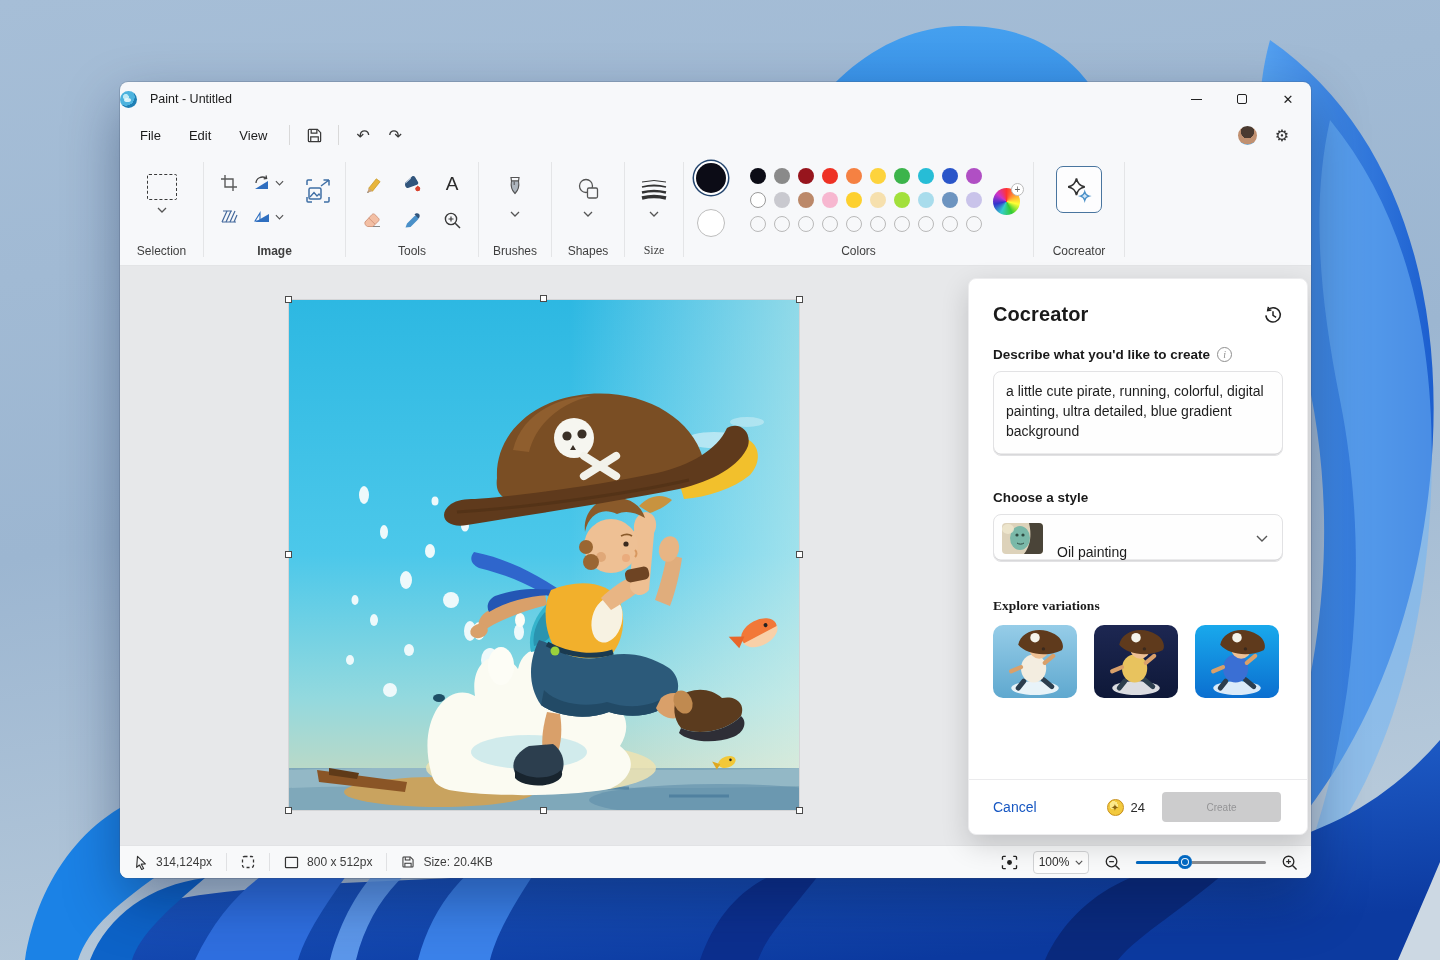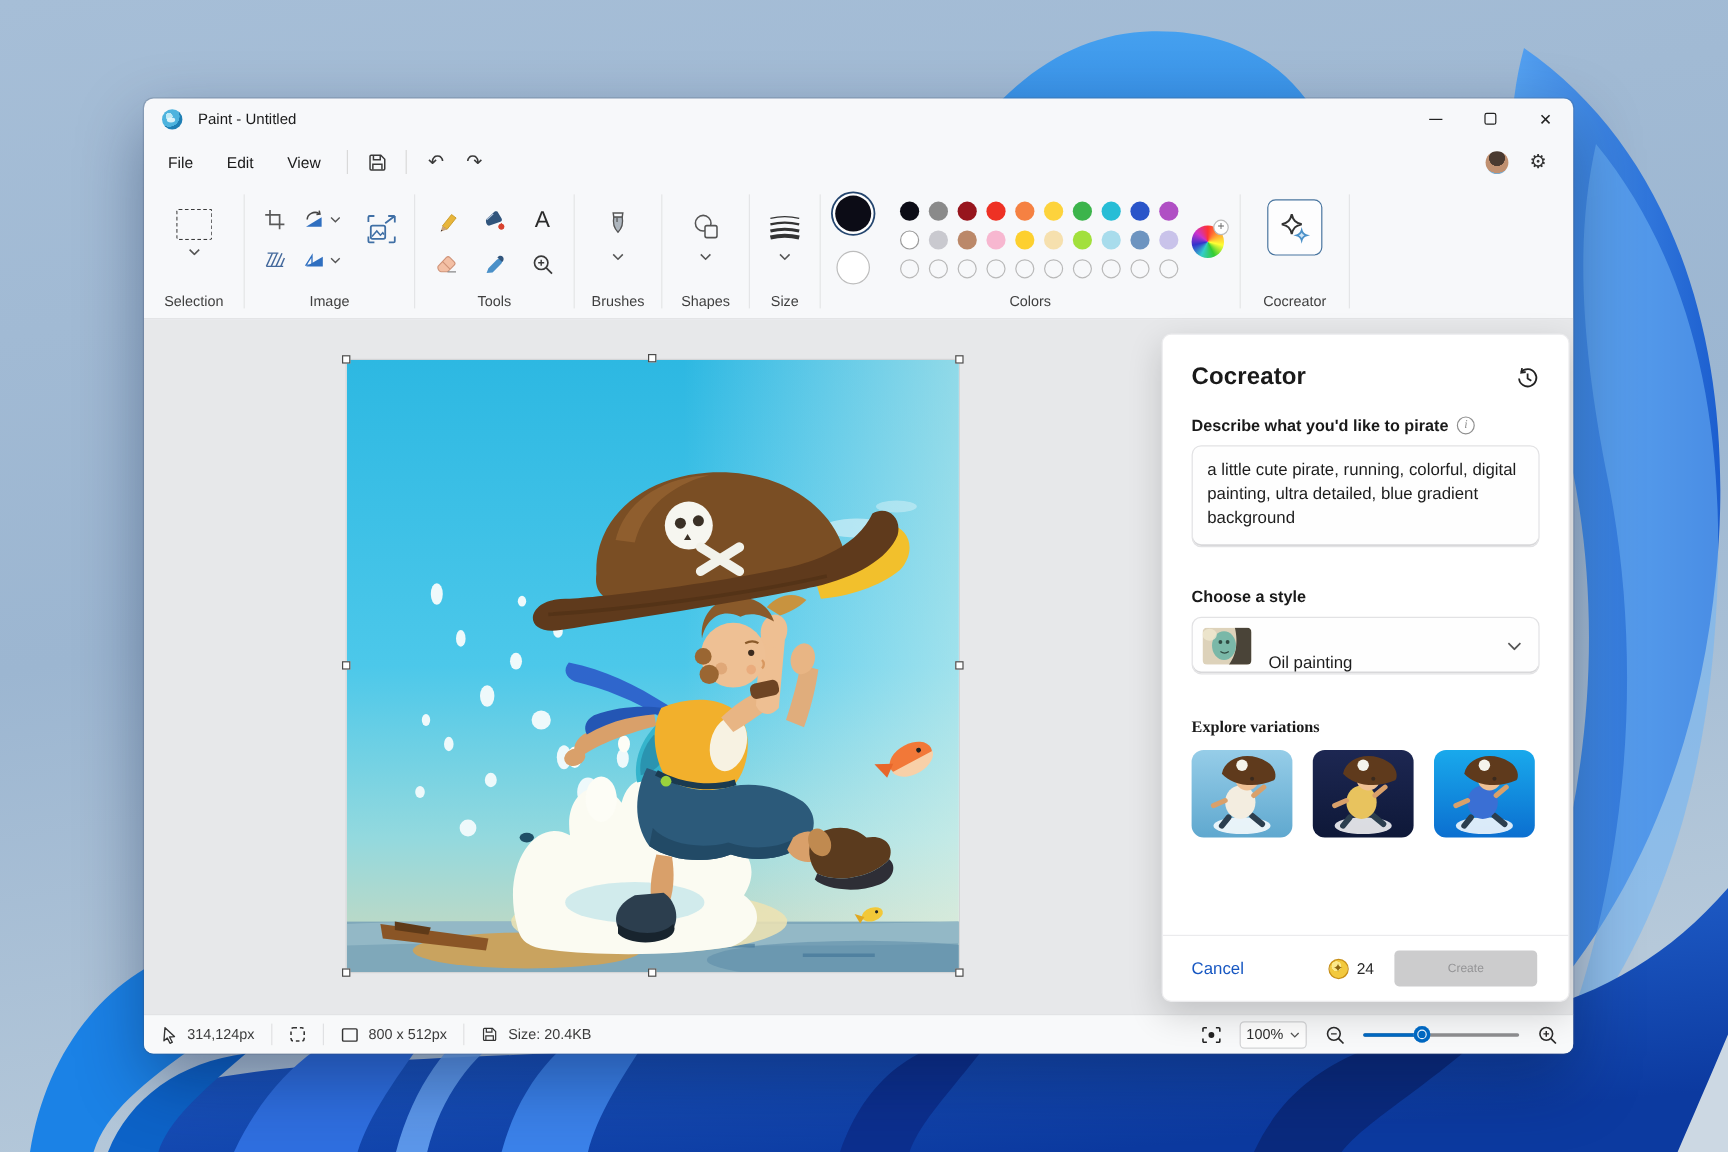--- a/index.html
+++ b/index.html
@@ -8,21 +8,21 @@
 
   
   .wallpaper { position:fixed; inset:0; z-index:0; }
 
   
   .win { position:absolute; left:120px; top:82px; width:1191px; height:796px;
     background:#f7f8fa; border-radius:8px; overflow:hidden; z-index:2;
     box-shadow:0 22px 55px rgba(5,20,60,.38), 0 0 0 1px rgba(80,95,120,.25); }
 
   
-  .titlebar { height:34px; display:flex; align-items:center; padding-left:15px; }
+  .titlebar { height:34px; display:flex; align-items:center; }
   .app-icon { width:17px; height:17px; border-radius:50%;
     background:radial-gradient(circle at 35% 35%, #bfe9f5 0 18%, #4db3de 19% 55%, #1f7fb4 56% 100%); 
     position:relative; }
   .app-icon::after{content:"";position:absolute;left:4px;top:7px;width:7px;height:4px;border-radius:50%;background:#e8f7fb;opacity:.9;}
   .title-text { margin-left:13px; font-size:12.5px; color:#1b1b1b; }
   .caption-btns { margin-left:auto; display:flex; height:100%; }
   .cap-btn { width:46px; height:100%; display:flex; align-items:center; justify-content:center; color:#222; }
   .glyph-min { width:11px; height:1px; background:#222; }
   .glyph-max { width:10px; height:10px; border:1.2px solid #222; border-radius:2px; }
   .glyph-close { font-size:13px; line-height:1; }
@@ -44,32 +44,32 @@
   .rgroup { position:relative; display:flex; flex-direction:column; align-items:center; }
   .rgroup .glabel { position:absolute; bottom:7px; width:100%; text-align:center;
     font-size:12px; color:#3f3f3f; white-space:nowrap; }
   .rsep { width:1px; background:#e4e5e7; margin:8px 0; }
   .chev { display:block; }
 
   .g-selection { width:83px; }
   .sel-rect { margin-top:20px; width:30px; height:26px; border:1.6px dashed #3a3a3a; border-radius:2px; }
   .g-selection .chev { margin-top:7px; }
 
-  .g-image { width:141px; padding-top:14px; }
+  .g-image { width:141px; padding-top:14px;font-weight:bold; }
   .img-grid { display:grid; grid-template-columns:34px 44px; grid-template-rows:34px 34px; align-items:center; justify-items:center; position:absolute; left:8px; top:12px;}
   .img-big { position:absolute; right:12px; top:22px; }
 
   .g-tools { width:132px; }
   .tools-grid { display:grid; grid-template-columns:repeat(3,40px); grid-template-rows:36px 36px; align-items:center; justify-items:center; margin-top:12px; }
   .text-a { font-size:19px; color:#2b2b2b; font-weight:400; }
 
   .g-small { width:72px; }
   .g-small .bigicon { margin-top:18px; height:34px; display:flex; align-items:center; }
   .g-small .chev { margin-top:5px; }
-  .g-size { width:58px; }
+  .g-size { width:58px;font-family:Liberation Serif, serif; }
 
   .g-colors { width:349px; position:relative; }
   .big-swatch { position:absolute; border-radius:50%; }
   .bs-primary { left:12px; top:9px; width:30px; height:30px; background:#0c0c16;
     box-shadow:0 0 0 2px #fff, 0 0 0 3.5px #24456e; }
   .bs-secondary { left:13px; top:55px; width:28px; height:28px; background:#fff; border:1px solid #bdbdbd; }
   .swatch-rows { position:absolute; left:66px; top:14px; }
   .swatch-row { display:flex; gap:8px; margin-bottom:8px; }
   .swatch { width:16px; height:16px; border-radius:50%; }
   .swatch.empty { background:transparent; border:1px solid #b9b9b9; }
@@ -554,21 +554,21 @@
     <div class="panel">
       <div class="panel-header">
         <div class="panel-title">Cocreator</div>
         <svg width="20" height="20" viewBox="0 0 20 20">
           <path d="M4.6,5.2 A7.2,7.2 0 1 1 2.9,10.4" fill="none" stroke="#222" stroke-width="1.5"></path>
           <path d="M5.4,1.8 L4.7,5.6 L8.4,5" fill="none" stroke="#222" stroke-width="1.5"></path>
           <path d="M10,6.2 V10.4 L13.1,12.3" fill="none" stroke="#222" stroke-width="1.5"></path>
         </svg>
       </div>
       <div class="desc-row">
-        <span class="desc-label">Describe what you'd like to pirate</span>
+        <span class="desc-label">Describe what you'd like to create</span>
         <span class="info-icon">i</span>
       </div>
       <div class="prompt-box">a little cute pirate, running, colorful, digital painting, ultra detailed, blue gradient background</div>
       <span class="style-label">Choose a style</span>
       <div class="style-dd">
         <div class="style-thumb">
           <svg width="41" height="31" viewBox="0 0 41 31">
             <rect width="41" height="31" fill="#ddd2ba"></rect>
             <path d="M27,0 H41 V31 H22 C30,21 29,8 27,0 Z" fill="#4a4438"></path>
             <ellipse cx="18" cy="15" rx="10" ry="12" fill="#7ab8a8"></ellipse>

